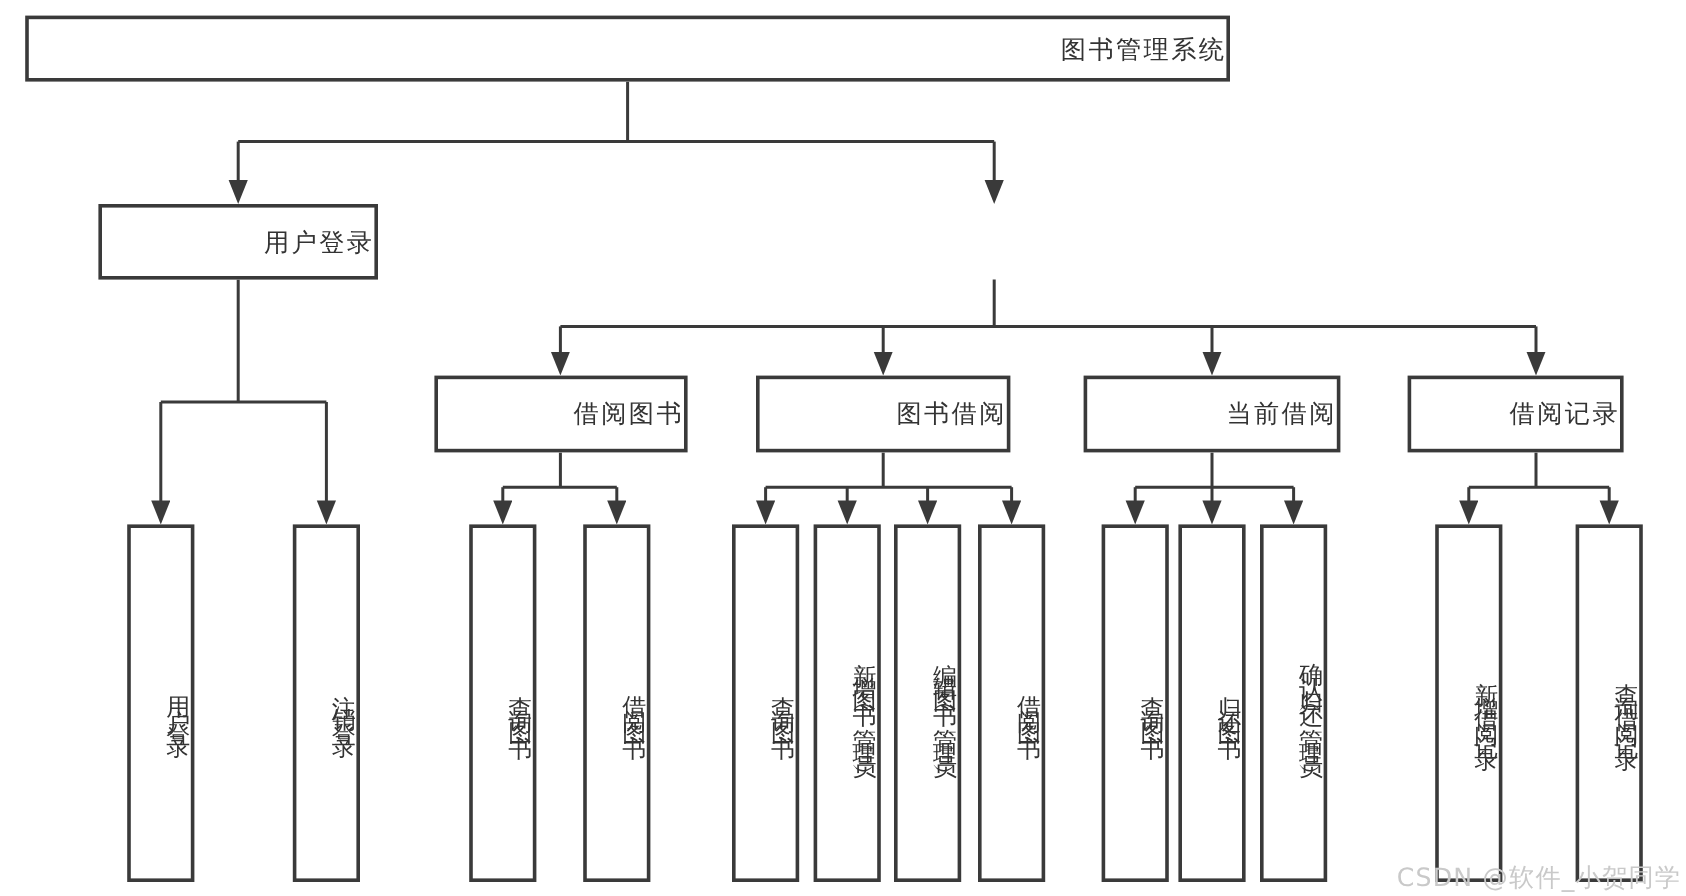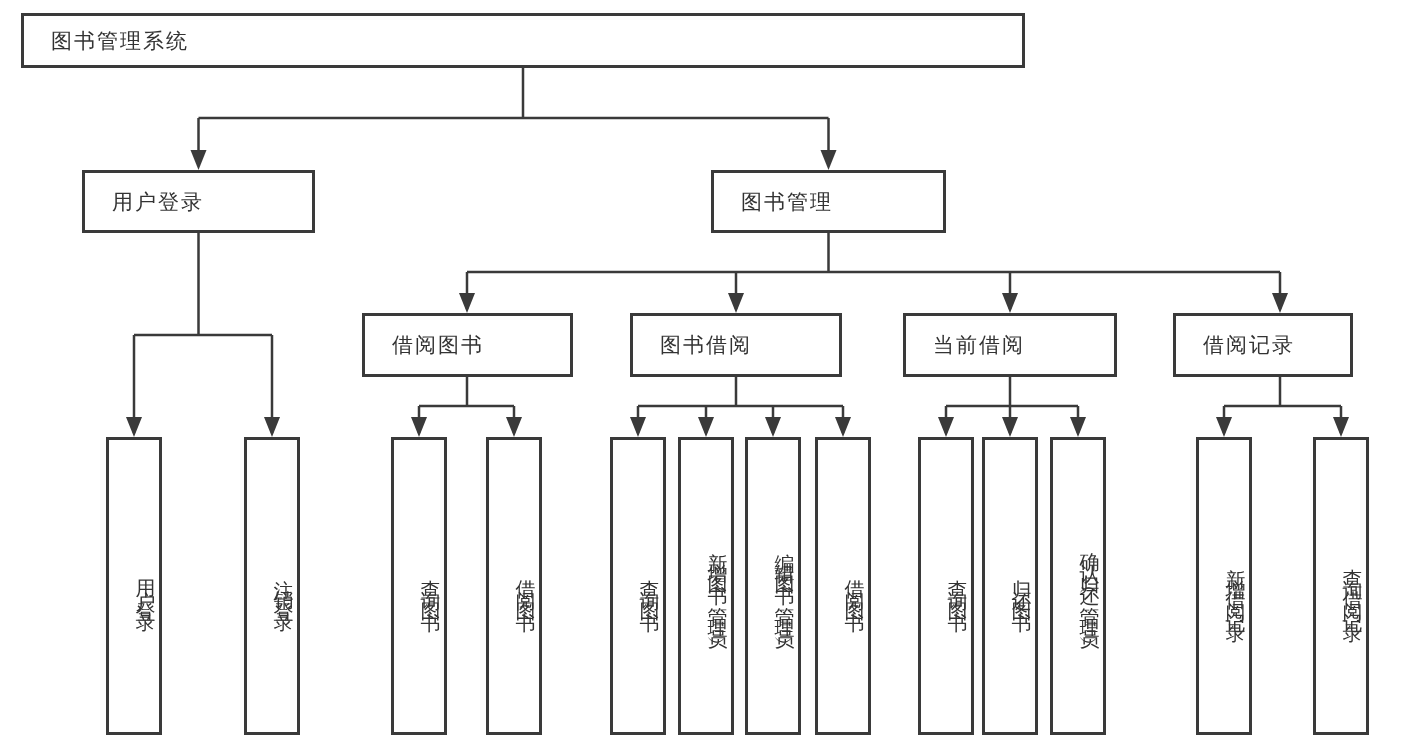--- a/index.html
+++ b/index.html
@@ -30,23 +30,22 @@
   }
   .edges .arrowhead { fill: var(--line); }
   .box {
     position: absolute;
     box-sizing: border-box;
     background: var(--background);
     border: 3px solid var(--line);
     color: var(--text);
     display: flex;
     align-items: center;
-    justify-content: flex-start;
+    justify-content: flex-end;
     z-index: 2;
-    padding-left: 27px;
   }
   .hbox {
     font-size: 21px;
     letter-spacing: 2px;
     white-space: nowrap;
   }
   .vbox .vtext {
     writing-mode: vertical-rl;
     text-orientation: mixed;
     font-size: 20px;
@@ -111,23 +110,20 @@
     <path class="edge" d="M1341,406 V433" marker-end="url(#arrow)"></path>
   </svg>
 
   <div class="box hbox" style="left:21px;top:13px;width:1004px;height:55px">
     <span>图书管理系统</span>
   </div>
 
   <div class="box hbox" style="left:82px;top:170px;width:233px;height:63px">
     <span>用户登录</span>
   </div>
-  <div class="box hbox" style="left:711px;top:170px;width:235px;height:63px">
-    <span>图书管理</span>
-  </div>
 
   <div class="box hbox" style="left:362px;top:313px;width:211px;height:64px">
     <span>借阅图书</span>
   </div>
   <div class="box hbox" style="left:903px;top:313px;width:214px;height:64px">
     <span>当前借阅</span>
   </div>
   <div class="box hbox" style="left:630px;top:313px;width:212px;height:64px">
     <span>图书借阅</span>
   </div>
@@ -168,13 +164,14 @@
   <div class="box vbox" style="left:1050px;top:437px;width:56px;height:298px">
     <span class="vtext">确认归还（管理员）</span>
   </div>
   <div class="box vbox" style="left:1196px;top:437px;width:56px;height:298px">
     <span class="vtext">新增借阅记录</span>
   </div>
   <div class="box vbox" style="left:1313px;top:437px;width:56px;height:298px">
     <span class="vtext">查询借阅记录</span>
   </div>
 
+  <div class="watermark">CSDN @软件_小贺同学</div>
 </div>
 
 </body></html>

